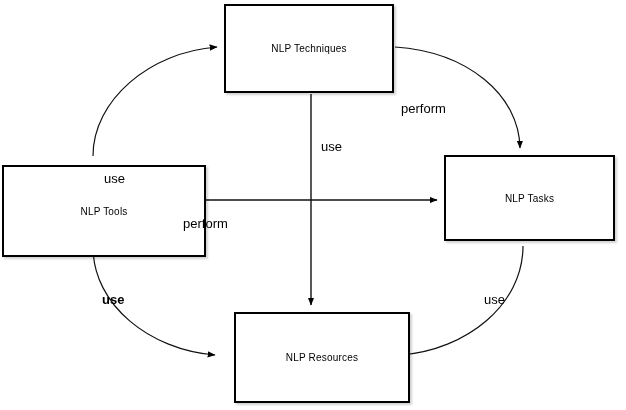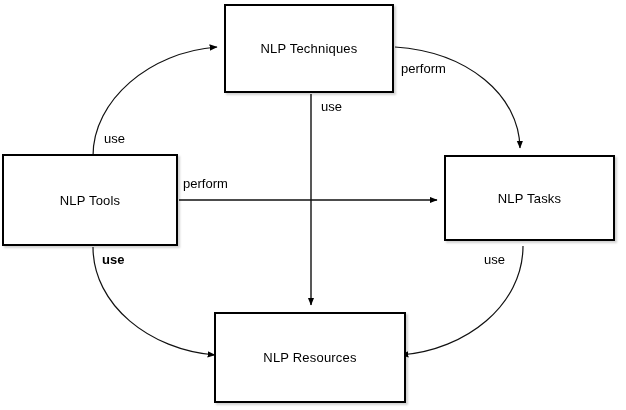--- a/index.html
+++ b/index.html
@@ -27,32 +27,33 @@
     box-sizing: border-box;
     background: #ffffff;
     border: 2px solid #000000;
     box-shadow: 2px 2px 2px rgba(0,0,0,0.18);
     display: flex;
     align-items: center;
     justify-content: center;
     z-index: 3;
   }
   .node-label {
-    font-size: 13px;
+    font-size: 10px;
     color: #000000;
     letter-spacing: 0.2px;
     white-space: nowrap;
   }
   .edge-label {
     position: absolute;
     font-size: 13px;
     color: #000000;
     white-space: nowrap;
     background: transparent;
     z-index: 4;
+    margin-top: 40px;
   }
   .edge-label.bold {
     font-weight: bold;
   }
 </style>
 </head>
 <body>
 
 <div id="canvas">
 
@@ -73,29 +74,29 @@
 
     <path d="M 93,247 C 93,305 150,350 215,355" fill="none" stroke="#111111" stroke-width="1.2" marker-end="url(#arrow)"></path>
 
     <path d="M 523,246 C 523,305 466,350 401,355" fill="none" stroke="#111111" stroke-width="1.2" marker-end="url(#arrow)"></path>
   </svg>
 
   <div class="node-box" style="left:224px; top:4px; width:170px; height:89px;">
     <span class="node-label">NLP Techniques</span>
   </div>
 
-  <div class="node-box" style="left:2px; top:154px; width:176px; height:92px;">
+  <div class="node-box" style="left:2px; top:165px; width:204px; height:92px;">
     <span class="node-label">NLP Tools</span>
   </div>
 
   <div class="node-box" style="left:444px; top:155px; width:171px; height:86px;">
     <span class="node-label">NLP Tasks</span>
   </div>
 
-  <div class="node-box" style="left:214px; top:312px; width:192px; height:91px;">
+  <div class="node-box" style="left:234px; top:312px; width:176px; height:91px;">
     <span class="node-label">NLP Resources</span>
   </div>
 
   <div class="edge-label" style="left:104px; top:131px;">use</div>
 
   <div class="edge-label" style="left:401px; top:61px;">perform</div>
 
   <div class="edge-label" style="left:321px; top:99px;">use</div>
 
   <div class="edge-label" style="left:183px; top:176px;">perform</div>

